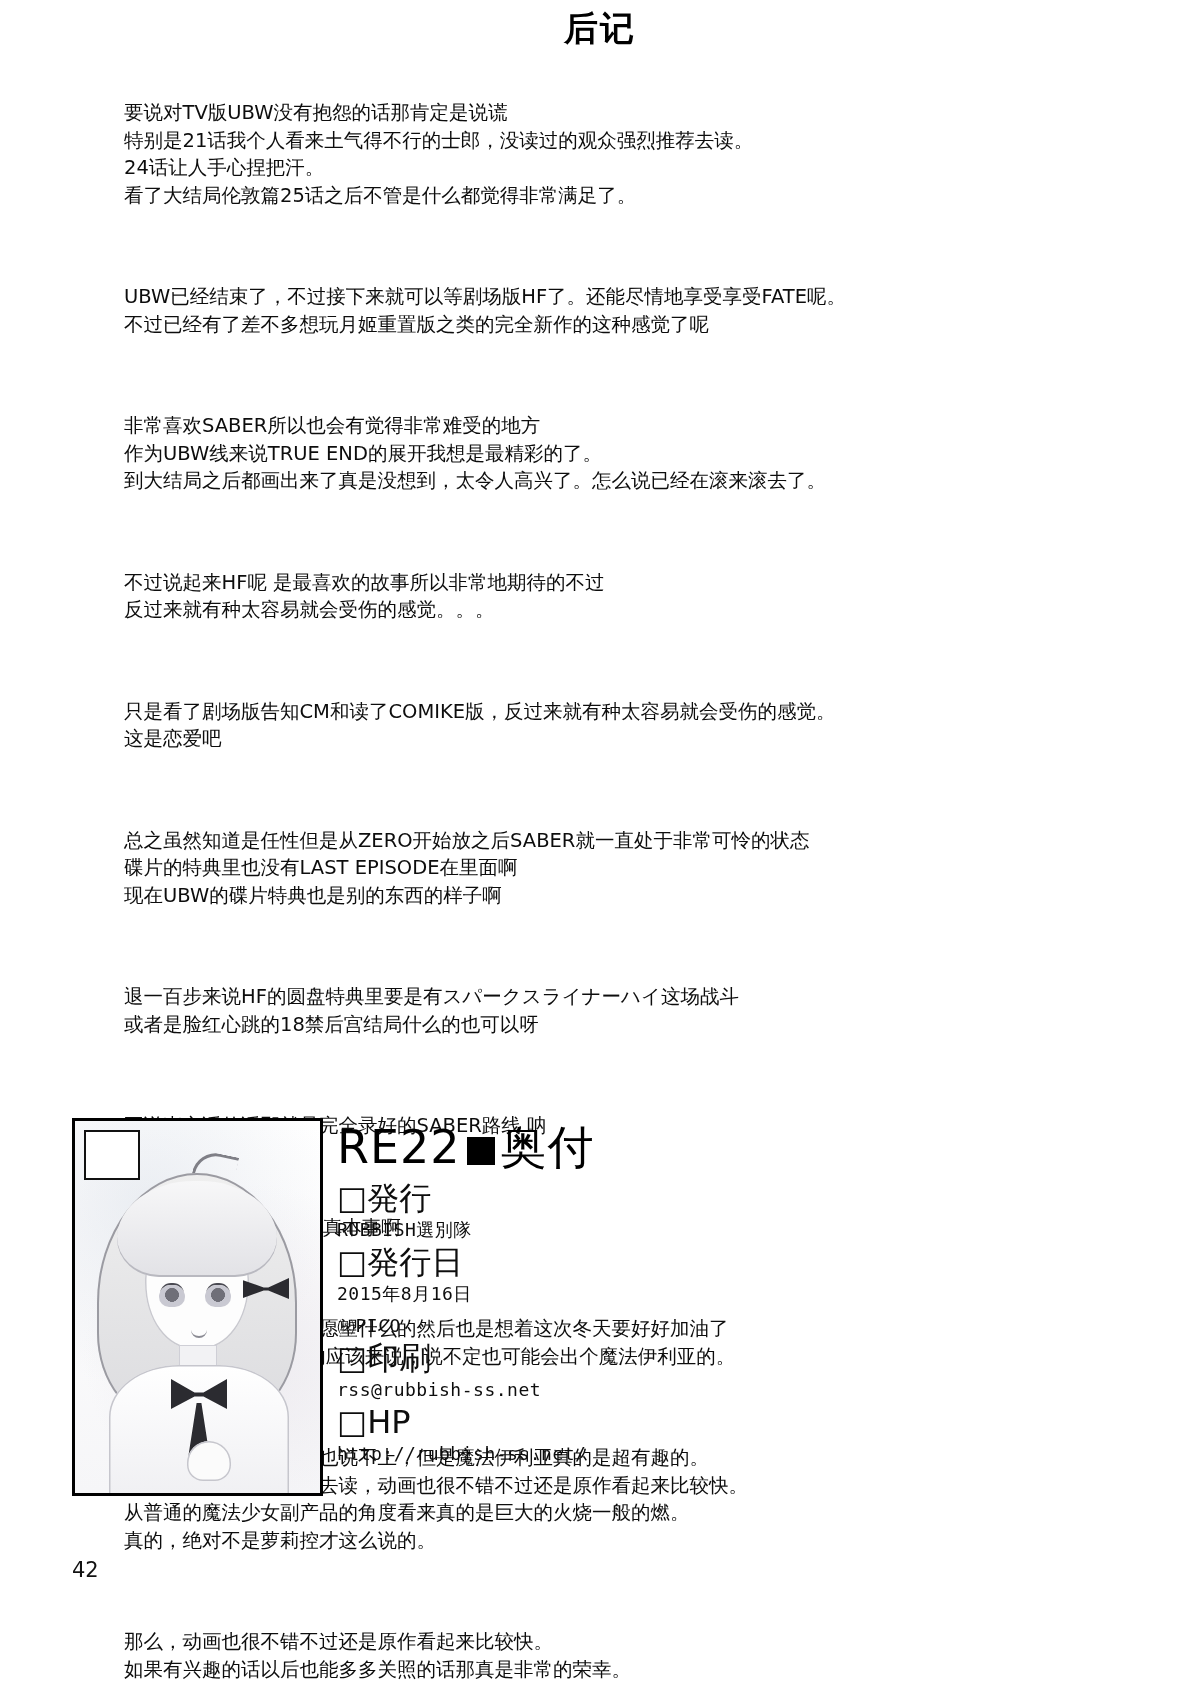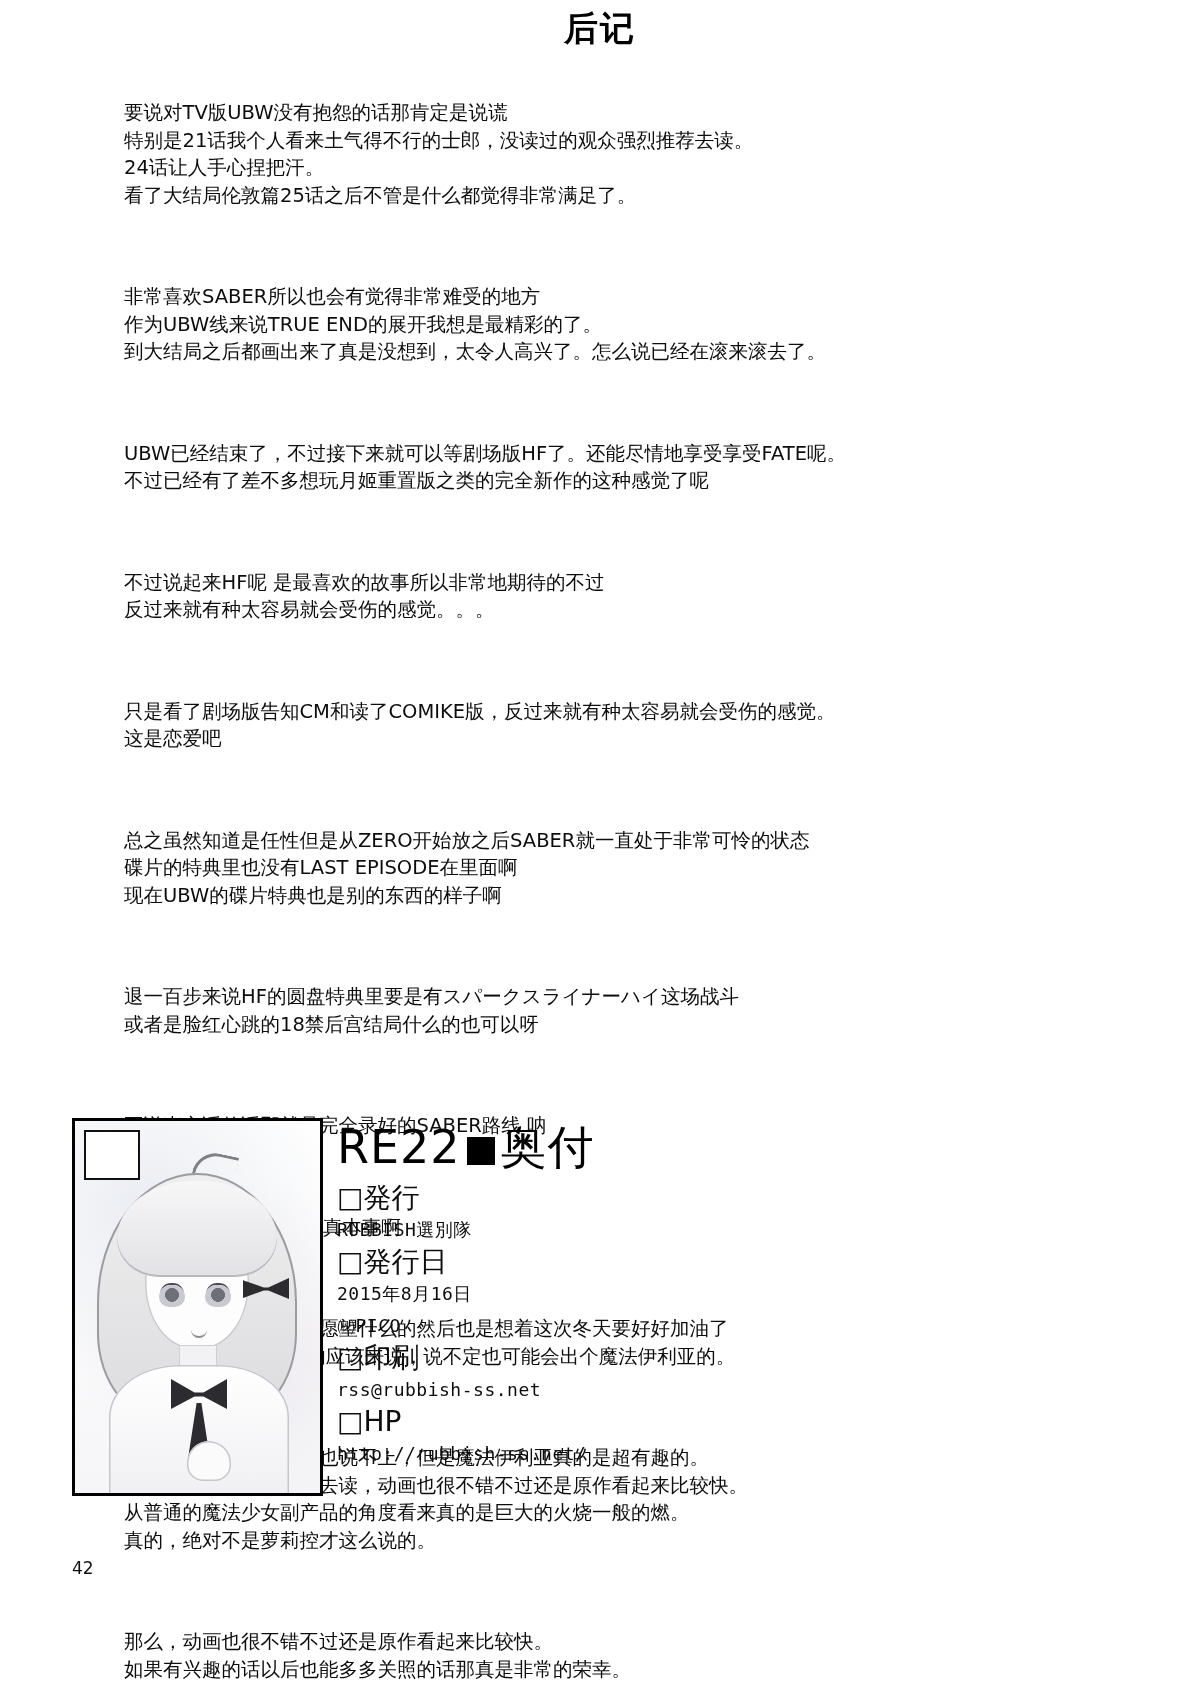--- a/index.html
+++ b/index.html
@@ -213,56 +213,56 @@
     margin: 0 0 6px 0;
   }
   .re-title .sq {
     display: inline-block;
     width: 28px;
     height: 28px;
     background: #000;
     margin: 0 6px -2px 6px;
   }
   .info-line {
-    font-size: 28px;
+    font-size: 32px;
     line-height: 32px;
     color: #0d0d0d;
     white-space: pre;
   }
   .info-line.mono {
     font-family: "DejaVu Sans Mono", "Liberation Mono", monospace;
     font-size: 18px;
     letter-spacing: 0.5px;
   }
   .page-number {
     position: absolute;
     left: 72px;
     top: 1558px;
-    font-size: 17px;
+    font-size: 21px;
     font-family: "DejaVu Sans", "Liberation Sans", sans-serif;
     color: #111;
   }
 </style>
 </head>
 <body>
 
 <div class="page">
 
   <div class="title">后记</div>
 
   <div class="body-text">
     <p class="para">要说对TV版UBW没有抱怨的话那肯定是说谎
 特别是21话我个人看来土气得不行的士郎，没读过的观众强烈推荐去读。
 24话让人手心捏把汗。
 看了大结局伦敦篇25话之后不管是什么都觉得非常满足了。</p>
+    <p class="para">UBW已经结束了，不过接下来就可以等剧场版HF了。还能尽情地享受享受FATE呢。
+不过已经有了差不多想玩月姬重置版之类的完全新作的这种感觉了呢</p>
     <p class="para">非常喜欢SABER所以也会有觉得非常难受的地方
 作为UBW线来说TRUE END的展开我想是最精彩的了。
 到大结局之后都画出来了真是没想到，太令人高兴了。怎么说已经在滚来滚去了。</p>
-    <p class="para">UBW已经结束了，不过接下来就可以等剧场版HF了。还能尽情地享受享受FATE呢。
-不过已经有了差不多想玩月姬重置版之类的完全新作的这种感觉了呢</p>
     <p class="para">不过说起来HF呢 是最喜欢的故事所以非常地期待的不过
 反过来就有种太容易就会受伤的感觉。。。</p>
     <p class="para">只是看了剧场版告知CM和读了COMIKE版，反过来就有种太容易就会受伤的感觉。
 这是恋爱吧</p>
     <p class="para">总之虽然知道是任性但是从ZERO开始放之后SABER就一直处于非常可怜的状态
 碟片的特典里也没有LAST EPISODE在里面啊
 现在UBW的碟片特典也是别的东西的样子啊</p>
     <p class="para">退一百步来说HF的圆盘特典里要是有スパークスライナーハイ这场战斗
 或者是脸红心跳的18禁后宫结局什么的也可以呀</p>
     <p class="para">要说真心话的话那就是完全录好的SABER路线 呐</p>

